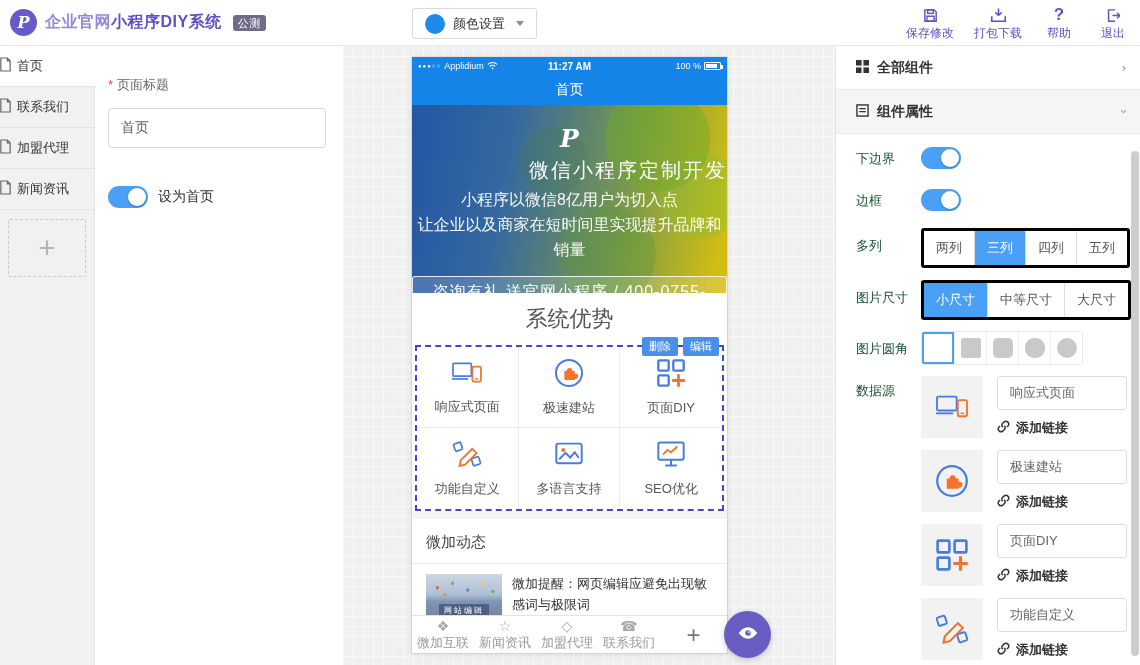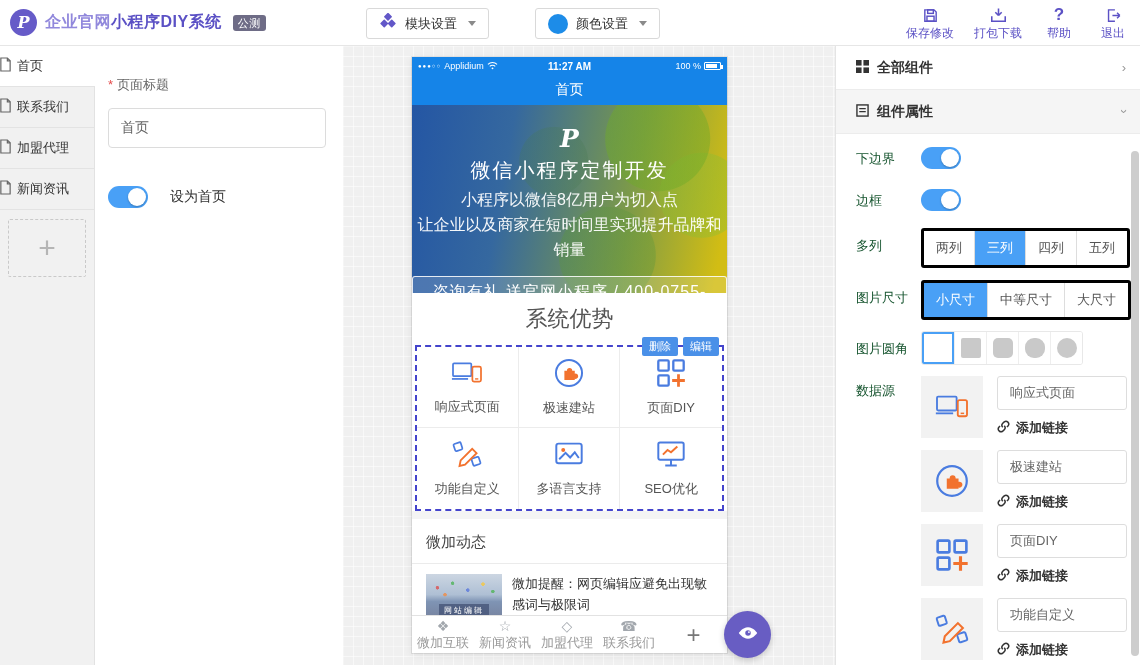--- a/index.html
+++ b/index.html
@@ -43,21 +43,21 @@
     display:flex; align-items:center; justify-content:center; font-size:30px; color:#b5b5b5;
     font-weight:300; cursor:pointer; }
 
   
   #settings-panel { position:absolute; left:95px; top:46px; width:248px; height:619px; background:#fff; padding:30px 0 0 13px; }
   .field-label { font-size:13px; color:#666; margin-bottom:14px; }
   .req { color:#e44c4c; margin-right:4px; }
   .title-input { width:218px; height:40px; border:1px solid #dcdcdc; border-radius:4px;
     padding:0 12px; font-size:14px; color:#666; outline:none;
     font-family:"Liberation Sans","DejaVu Sans",sans-serif; }
-  .home-toggle-row { margin-top:38px; display:flex; align-items:center; gap:22px; }
+  .home-toggle-row { margin-top:38px; display:flex; align-items:center; gap:10px; }
   .toggle { width:40px; height:22px; border-radius:11px; background:#49a0f6; position:relative;
     flex:none; cursor:pointer; }
   .toggle::after { content:''; position:absolute; right:2px; top:2px; width:18px; height:18px;
     border-radius:50%; background:#fff; box-shadow:0 1px 2px rgba(0,0,0,.25); }
   .home-toggle-row .tl { font-size:14px; color:#333; }
 
   
   #canvas { position:absolute; left:343px; top:46px; width:492px; height:619px;
     background-color:#f0f0f0;
     background-image:
@@ -84,21 +84,21 @@
 
   .hero { height:188px; position:relative; overflow:hidden; color:#fff; text-align:center;
     background:
       radial-gradient(circle at 78% 18%, rgba(110,170,40,.45) 0 52px, transparent 53px),
       radial-gradient(circle at 92% 48%, rgba(140,190,50,.4) 0 42px, transparent 43px),
       radial-gradient(circle at 62% 80%, rgba(90,150,60,.35) 0 48px, transparent 49px),
       radial-gradient(circle at 45% 30%, rgba(70,120,80,.25) 0 34px, transparent 35px),
       linear-gradient(100deg, #2456a4 0%, #35689f 30%, #7e9b47 68%, #d2bd14 96%); }
   .hero-logo { margin-top:20px; font-family:"DejaVu Serif","Liberation Serif",serif;
     font-style:italic; font-weight:bold; font-size:25px; line-height:28px; }
-  .hero-title { font-size:20px; letter-spacing:2px; margin-top:4px; }
+  .hero-title { font-size:20px; letter-spacing:2px; margin-top:4px;text-align:right; }
   .hero-sub { font-size:16px; line-height:1.55; margin-top:4px; color:rgba(255,255,255,.95); }
   .hero-cta { display:inline-block; margin-top:14px; padding:5px 14px; font-size:16px;
     border:1px solid rgba(255,255,255,.85); border-radius:3px; background:rgba(255,255,255,.16);
     letter-spacing:1px; cursor:pointer; }
   .hero-dots { margin-top:12px; display:flex; gap:9px; justify-content:center; }
   .hero-dots i { width:8px; height:8px; border-radius:50%; background:rgba(255,255,255,.45); }
   .hero-dots i.on { background:#fff; }
 
   .sec-title { height:52px; display:flex; align-items:center; justify-content:center;
     font-size:22px; color:#555; background:#fff; }
@@ -190,31 +190,20 @@
 <div id="header">
   <div class="logo-wrap">
     <div class="logo-circle">P</div>
     <div class="logo-title">
       <span class="lt1">企业官网</span><span class="lt2">小程序DIY系统</span>
       <span class="beta-badge">公测</span>
     </div>
   </div>
 
   <div class="toolbar-center">
-    <div class="hbtn">
-      <span>
-        <svg width="18" height="18" viewBox="0 0 24 24">
-            <rect x="8" y="1" width="8" height="8" rx="1" transform="rotate(45 12 5)" fill="#6257c8"></rect>
-            <rect x="3" y="10" width="8" height="8" rx="1" transform="rotate(45 7 14)" fill="#6257c8"></rect>
-            <rect x="13" y="10" width="8" height="8" rx="1" transform="rotate(45 17 14)" fill="#6257c8"></rect>
-          </svg>
-      </span>
-      <span>模块设置</span>
-      <span class="caret"></span>
-    </div>
     <div class="hbtn gap-lg">
       <span class="color-dot"></span>
       <span>颜色设置</span>
       <span class="caret"></span>
     </div>
   </div>
 
   <div class="header-actions">
     <div class="haction">
       <span class="ic">

